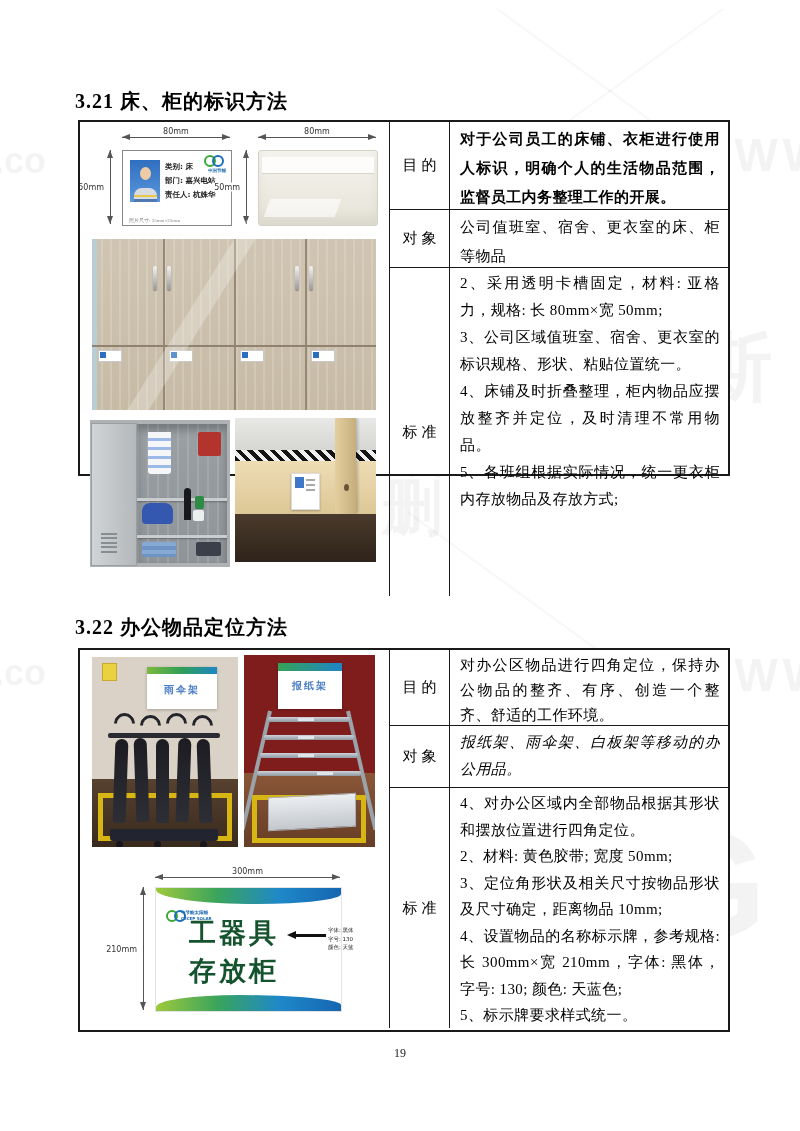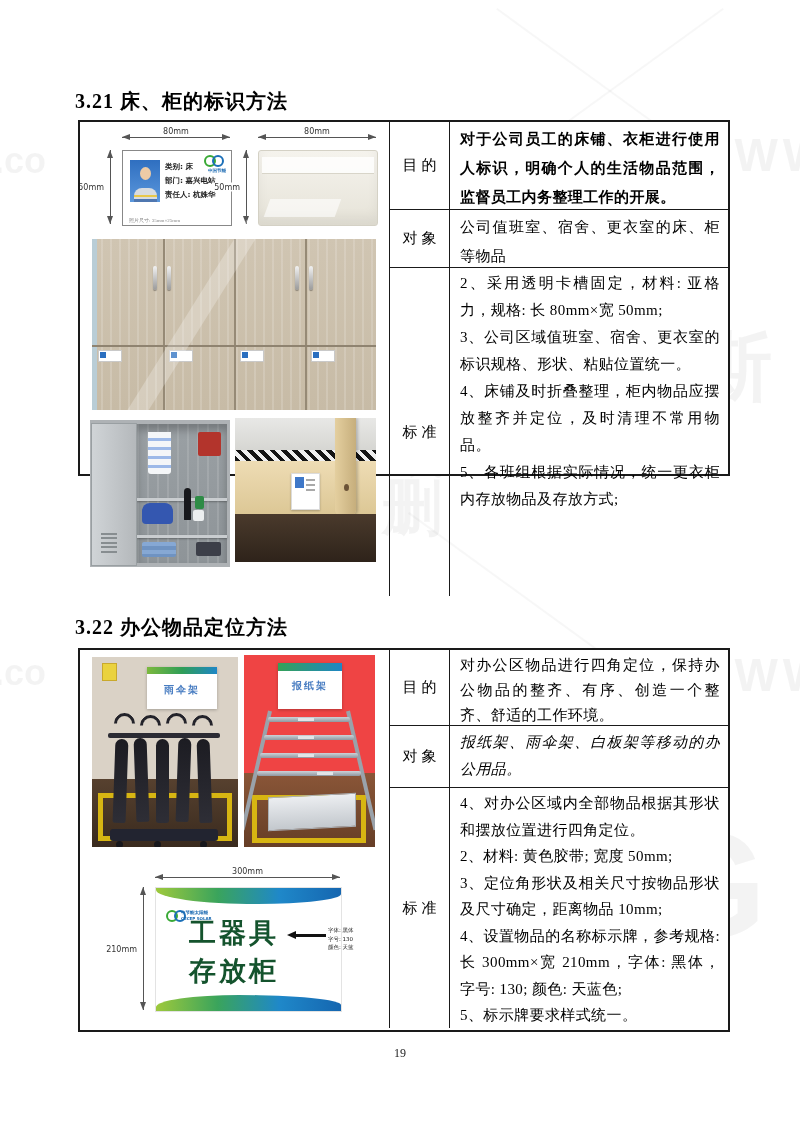--- a/index.html
+++ b/index.html
@@ -114,21 +114,21 @@
   .pband{position:absolute;left:0;right:0;top:0;height:7px;background:linear-gradient(90deg,#7cb93e,#2f9e57,#1e86c6);}
   .psign .st{position:absolute;left:0;right:0;top:16px;text-align:center;font-size:10px;font-weight:bold;color:#4a7ec2;
              font-family:"DejaVu Sans","Liberation Sans",sans-serif;letter-spacing:2px;}
   .uh{position:absolute;width:15px;height:15px;border:3px solid #23232a;border-radius:50%;
       border-bottom-color:transparent;border-left-color:transparent;transform:rotate(-45deg);}
   .ubar{position:absolute;left:0;width:112px;height:5px;background:#2b2b33;border-radius:2px;}
   .ub{position:absolute;width:13px;height:84px;background:linear-gradient(#1c1c22,#2e2e36);border-radius:7px 7px 3px 3px;}
   .ubase{position:absolute;left:2px;top:116px;width:108px;height:12px;background:#222430;border-radius:3px;}
   .caster{position:absolute;width:7px;height:7px;border-radius:50%;background:#17171c;top:128px;}
   
-  .pnews{position:absolute;left:164px;top:5px;width:131px;height:192px;background:#ef4444;overflow:hidden;}
+  .pnews{position:absolute;left:164px;top:5px;width:131px;height:192px;background:#7f1d1d;overflow:hidden;}
   .pfloor2{position:absolute;left:0;right:0;top:118px;bottom:0;background:linear-gradient(#8a5638,#663e26);}
   .rail{position:absolute;width:4px;height:122px;background:#9aa2aa;top:2px;}
   .nbar{position:absolute;height:5px;background:linear-gradient(#cdd2d8,#8f979f);border-radius:2px;}
   .nchip{position:absolute;width:16px;height:3px;background:#e2e5e8;top:1px;}
   .ntray{position:absolute;left:14px;top:86px;width:86px;height:32px;background:linear-gradient(#eceef1,#c3c8cd);
          border:1px solid #aab0b6;transform:skewY(-3deg);}
   
   .mock{position:absolute;left:75px;top:237px;width:185px;height:123px;background:#fff;border:1px solid #e3e3e3;}
   .mband{position:absolute;left:0;right:0;height:16px;background:linear-gradient(90deg,#9ec93c,#3aa45c,#1f88c9,#1566b0);}
   .mband.top{top:0;border-radius:0 0 45% 55%/0 0 10px 14px;}

